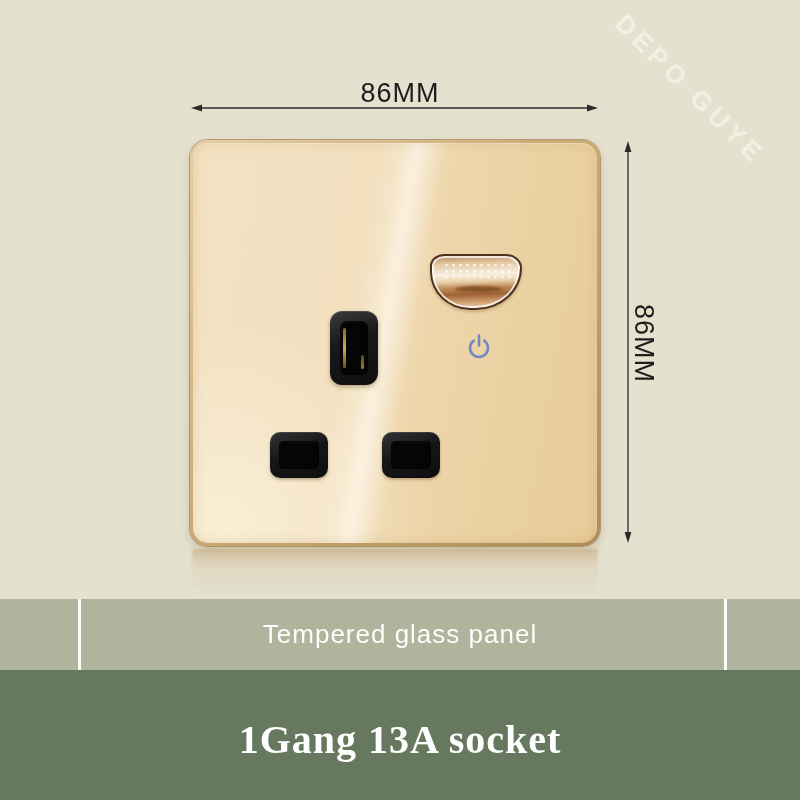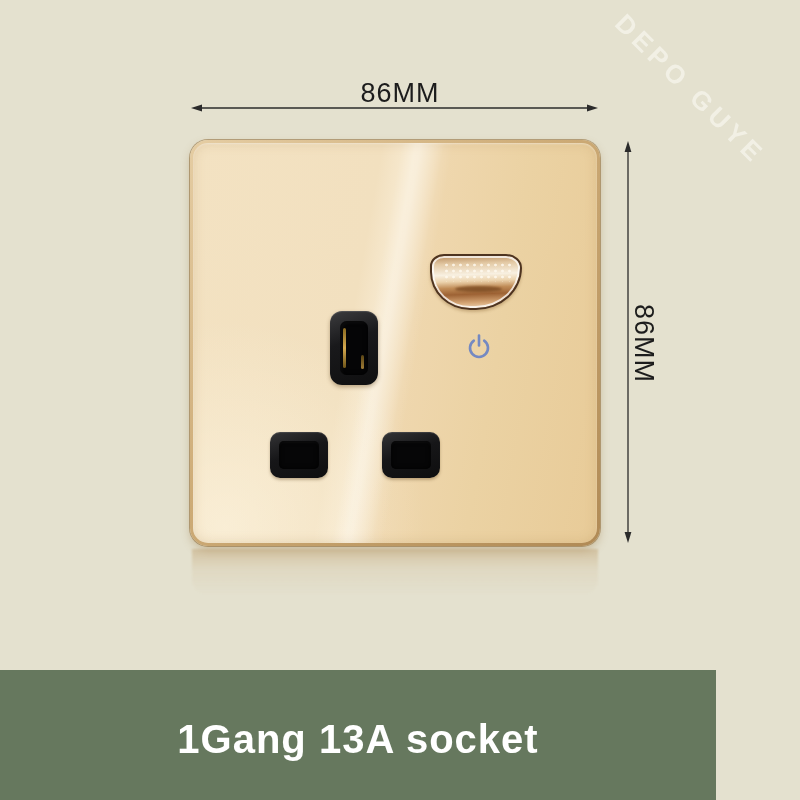--- a/index.html
+++ b/index.html
@@ -119,23 +119,23 @@
     position:absolute;left:0;top:599px;width:800px;height:71px;
     background:#b0b49c;display:flex;align-items:center;justify-content:center;
   }
   .banner-divider{position:absolute;top:0;bottom:0;width:3px;background:#fcfcf8;}
   .banner-divider.left{left:78px;}
   .banner-divider.right{left:724px;}
   .banner-label{
     color:#fdfdfb;font-size:26px;letter-spacing:1px;font-weight:400;
   }
   .footer{
-    position:absolute;left:0;top:670px;width:716px;height:130px;
+    position:absolute;left:0;top:670px;width:800px;height:130px;
     background:#66785e;display:flex;align-items:center;justify-content:center;
-    padding-top:8px;box-sizing:border-box;
+    padding-top:8px;box-sizing:border-box;font-family:Liberation Serif, serif;
   }
   .footer-title{
     color:#ffffff;font-size:40px;font-weight:bold;letter-spacing:1px;
   }
 </style>
 </head>
 <body>
 
 <div class="stage">
 
@@ -181,18 +181,23 @@
     <div class="slot-h live">
       <div class="slot-h-recess"></div>
     </div>
     <div class="slot-h neutral">
       <div class="slot-h-recess"></div>
     </div>
   </div>
 
   <div class="floor-reflection"></div>
 
+  <div class="banner">
+    <div class="banner-divider left"></div>
+    <div class="banner-divider right"></div>
+    <div class="banner-label">Tempered glass panel</div>
+  </div>
 
   <div class="footer">
     <div class="footer-title">1Gang 13A socket</div>
   </div>
 
 </div>
 
 </body></html>

